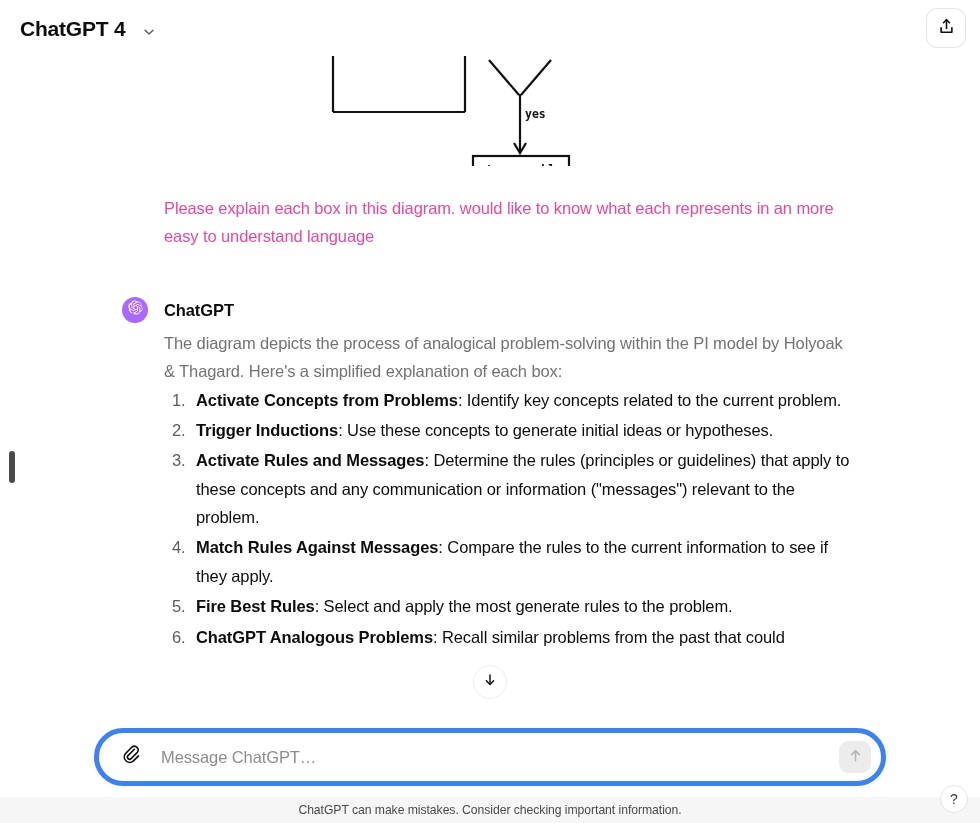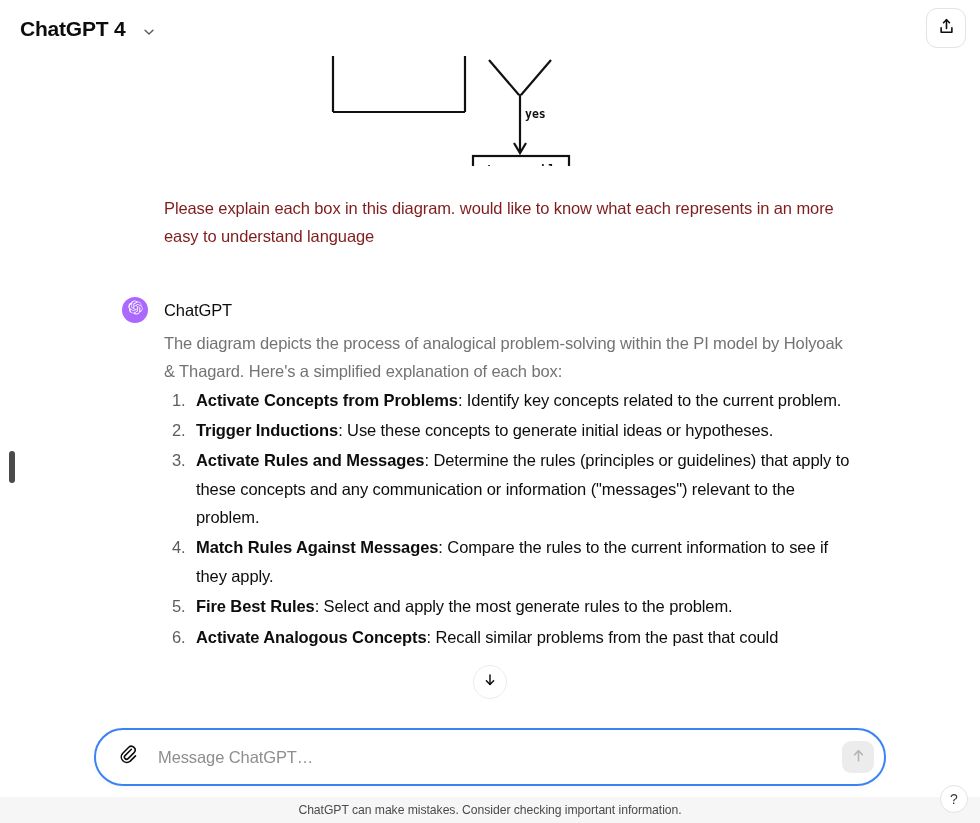--- a/index.html
+++ b/index.html
@@ -93,21 +93,21 @@
     position: absolute;
     left: 50%;
     transform: translateX(-50%);
     top: -96px;
   }
 
   
   #user-message {
     font-size: 16.5px;
     line-height: 1.72;
-    color: #7f1d1d;
+    color: #ec4899;
     padding: 0 10px 0 42px;
     letter-spacing: -0.1px;
   }
 
   
   #assistant-turn {
     margin-top: 46px;
     position: relative;
     padding-left: 42px;
   }
@@ -119,21 +119,21 @@
     border-radius: 50%;
     background: #ab68ff;
     display: flex;
     align-items: center;
     justify-content: center;
   }
   #assistant-avatar svg { width: 17px; height: 17px; }
 
   #assistant-name {
     font-size: 16.5px;
-    font-weight: 400;
+    font-weight: 700;
     color: #0d0d0d;
     line-height: 26px;
     letter-spacing: -0.1px;
   }
 
   #assistant-intro {
     margin-top: 6px;
     font-size: 16.5px;
     line-height: 1.72;
     color: #737373;
@@ -205,21 +205,21 @@
     bottom: 0;
     height: 95px;
     background: #ffffff;
     z-index: 45;
   }
 
   #composer {
     width: 792px;
     margin: 0 auto;
     height: 58px;
-    border: 2px solid #3b82f6;
+    border: 5px solid #3b82f6;
     border-radius: 29px;
     background: #ffffff;
     display: flex;
     align-items: center;
     padding: 0 10px 0 16px;
     box-shadow: 0 2px 6px rgba(0,0,0,0.035);
   }
 
   #attach-button {
     width: 32px; height: 32px;
@@ -365,21 +365,21 @@
       <div id="assistant-name">ChatGPT</div>
 
       <div id="assistant-intro">The diagram depicts the process of analogical problem-solving within the PI model by Holyoak &amp; Thagard. Here's a simplified explanation of each box:</div>
 
       <ol id="answer-list">
           <li><b>Activate Concepts from Problems</b><span>: </span><span>Identify key concepts related to the current problem.</span></li>
           <li><b>Trigger Inductions</b><span>: </span><span>Use these concepts to generate initial ideas or hypotheses.</span></li>
           <li><b>Activate Rules and Messages</b><span>: </span><span>Determine the rules (principles or guidelines) that apply to these concepts and any communication or information ("messages") relevant to the problem.</span></li>
           <li><b>Match Rules Against Messages</b><span>: </span><span>Compare the rules to the current information to see if they apply.</span></li>
           <li><b>Fire Best Rules</b><span>: </span><span>Select and apply the most generate rules to the problem.</span></li>
-          <li><b>Activate Analogous Concepts</b><span>: </span><span>Recall similar problems from the past that could</span></li>
+          <li><b>ChatGPT Analogous Problems</b><span>: </span><span>Recall similar problems from the past that could</span></li>
         </ol>
     </div>
   </div>
 
   <div id="scrollbar-thumb"></div>
 
   <div id="scroll-down-button">
     <span>
       <svg viewBox="0 0 24 24" fill="none" aria-hidden="true">
         <path d="M12 4.5 V18.5" stroke="currentColor" stroke-width="2.2" stroke-linecap="round"></path>

